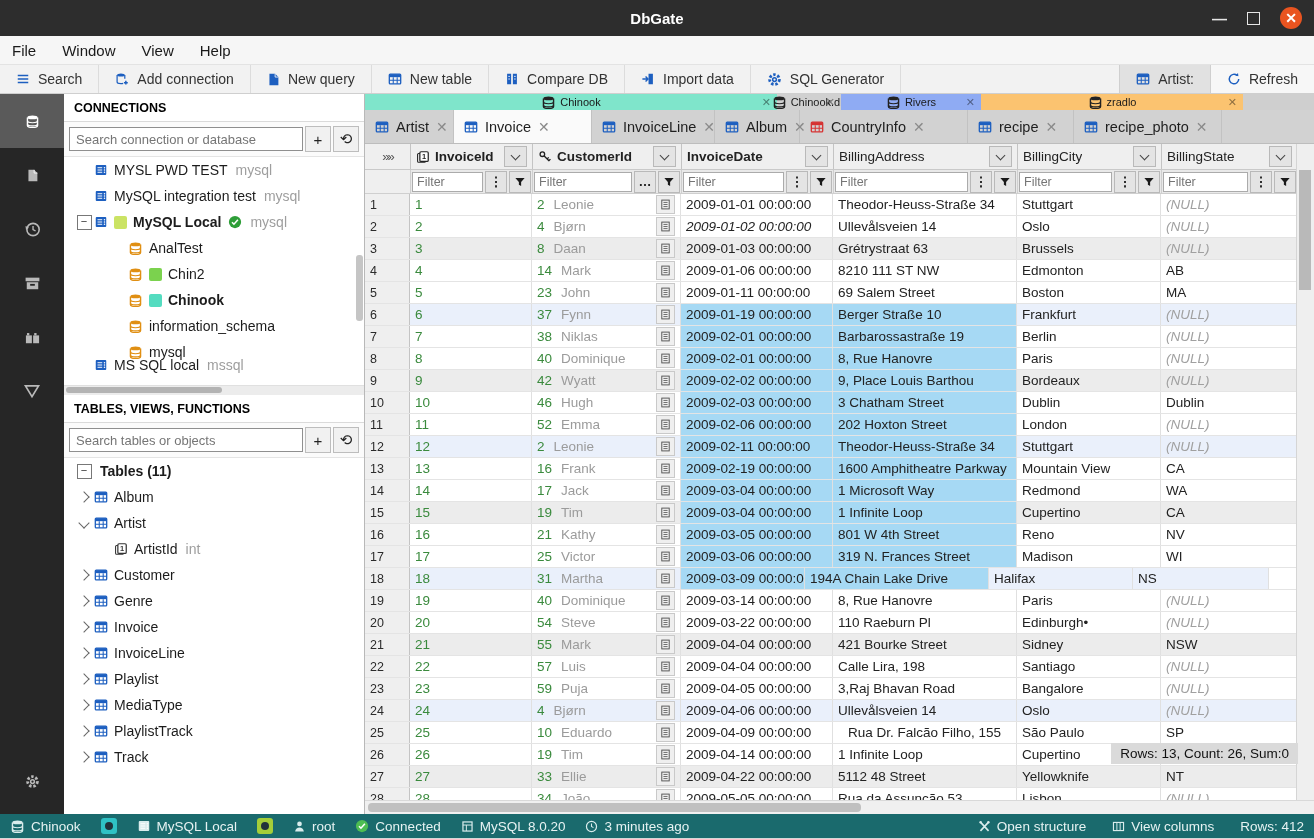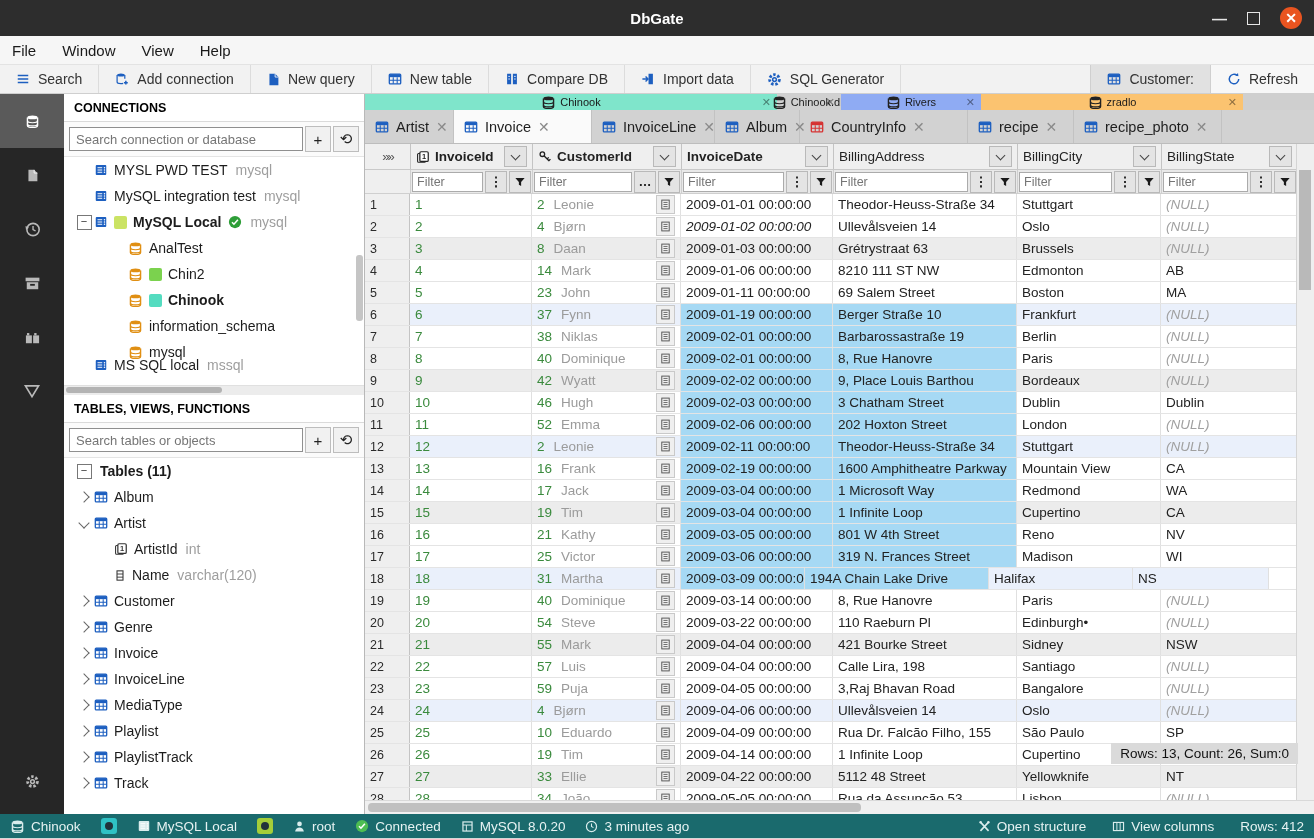--- a/index.html
+++ b/index.html
@@ -219,21 +219,21 @@
     </div>
   <div class="tb-spacer"></div>
   <div class="tb-context" id="tb-context">
       <span class="icon" style="color: rgb(29, 95, 192);">
         <svg viewBox="0 0 16 16" width="14" height="14">
           <rect x="1.5" y="2.5" width="13" height="11" rx="1" fill="none" stroke="currentColor" stroke-width="1.5"></rect>
           <rect x="1.5" y="2.5" width="13" height="3.4" fill="currentColor"></rect>
           <path d="M1.5 9.5h13M6 6v7.5M10.5 6v7.5" stroke="currentColor" stroke-width="1.2" fill="none"></path>
         </svg>
       </span>
-    <span class="label">Customer:</span>
+    <span class="label">Artist:</span>
   </div>
   <div class="tb-refresh" id="tb-refresh">
       <span class="icon" style="color: rgb(29, 95, 192);">
         <svg viewBox="0 0 16 16" width="14" height="14">
           <path d="M13.4 8A5.4 5.4 0 1 1 11.6 4" fill="none" stroke="currentColor" stroke-width="1.7"></path>
           <path d="M12.6 1.2l.4 3.6-3.4-.8z" fill="currentColor"></path>
         </svg>
       </span>
     <span class="label">Refresh</span>
   </div>
@@ -488,31 +488,20 @@
           <span class="icon" style="color: rgb(51, 51, 51);">
             <svg viewBox="0 0 16 16" width="14" height="14">
               <rect x="1.8" y="4" width="9" height="10" rx="1.2" fill="none" stroke="currentColor" stroke-width="1.2"></rect>
               <rect x="4.4" y="2" width="9.6" height="11" rx="1.4" fill="#fff" stroke="currentColor" stroke-width="1.4"></rect>
               <text x="9.2" y="10.6" font-size="8.5" text-anchor="middle" fill="currentColor" font-weight="bold" font-family="sans-serif">1</text>
             </svg>
           </span>
           <span class="tree-label">ArtistId</span>
           <span class="type">int</span>
         </div>
-        <div class="tree-item" style="padding-left: 30px;">
-          <span class="gutter"></span>
-          <span class="icon" style="color: rgb(51, 51, 51);">
-            <svg viewBox="0 0 16 16" width="12" height="13">
-              <rect x="4" y="1.8" width="8" height="12.4" fill="none" stroke="currentColor" stroke-width="1.4"></rect>
-              <path d="M4 6h8M4 10.2h8" stroke="currentColor" stroke-width="1.2" fill="none"></path>
-            </svg>
-          </span>
-          <span class="tree-label">Name</span>
-          <span class="type">varchar(120)</span>
-        </div>
         <div class="tree-item">
           <span class="gutter">
             <span class="chev-right"></span>
           </span>
           <span class="icon" style="color: rgb(29, 95, 192);">
             <svg viewBox="0 0 16 16" width="14" height="14">
               <rect x="1.5" y="2.5" width="13" height="11" rx="1" fill="none" stroke="currentColor" stroke-width="1.5"></rect>
               <rect x="1.5" y="2.5" width="13" height="3.4" fill="currentColor"></rect>
               <path d="M1.5 9.5h13M6 6v7.5M10.5 6v7.5" stroke="currentColor" stroke-width="1.2" fill="none"></path>
             </svg>
@@ -562,34 +551,34 @@
           <span class="gutter">
             <span class="chev-right"></span>
           </span>
           <span class="icon" style="color: rgb(29, 95, 192);">
             <svg viewBox="0 0 16 16" width="14" height="14">
               <rect x="1.5" y="2.5" width="13" height="11" rx="1" fill="none" stroke="currentColor" stroke-width="1.5"></rect>
               <rect x="1.5" y="2.5" width="13" height="3.4" fill="currentColor"></rect>
               <path d="M1.5 9.5h13M6 6v7.5M10.5 6v7.5" stroke="currentColor" stroke-width="1.2" fill="none"></path>
             </svg>
           </span>
-          <span class="tree-label">MediaType</span>
+          <span class="tree-label">Playlist</span>
         </div>
         <div class="tree-item">
           <span class="gutter">
             <span class="chev-right"></span>
           </span>
           <span class="icon" style="color: rgb(29, 95, 192);">
             <svg viewBox="0 0 16 16" width="14" height="14">
               <rect x="1.5" y="2.5" width="13" height="11" rx="1" fill="none" stroke="currentColor" stroke-width="1.5"></rect>
               <rect x="1.5" y="2.5" width="13" height="3.4" fill="currentColor"></rect>
               <path d="M1.5 9.5h13M6 6v7.5M10.5 6v7.5" stroke="currentColor" stroke-width="1.2" fill="none"></path>
             </svg>
           </span>
-          <span class="tree-label">Playlist</span>
+          <span class="tree-label">MediaType</span>
         </div>
         <div class="tree-item">
           <span class="gutter">
             <span class="chev-right"></span>
           </span>
           <span class="icon" style="color: rgb(29, 95, 192);">
             <svg viewBox="0 0 16 16" width="14" height="14">
               <rect x="1.5" y="2.5" width="13" height="11" rx="1" fill="none" stroke="currentColor" stroke-width="1.5"></rect>
               <rect x="1.5" y="2.5" width="13" height="3.4" fill="currentColor"></rect>
               <path d="M1.5 9.5h13M6 6v7.5M10.5 6v7.5" stroke="currentColor" stroke-width="1.2" fill="none"></path>
@@ -1596,21 +1585,21 @@
                   <svg viewBox="0 0 16 16" width="11" height="11">
                     <rect x="2.6" y="1.6" width="10.8" height="12.8" fill="none" stroke="currentColor" stroke-width="1.4"></rect>
                     <path d="M5 5h6M5 8h6M5 11h6" stroke="currentColor" stroke-width="1.2" fill="none"></path>
                   </svg>
                 </span>
               </span>
             </div>
             <div class="g-cell" style="width: 152px;">
               <span>2009-04-09 00:00:00</span>
             </div>
-            <div class="g-cell" style="width: 184px;">
+            <div class="g-cell" style="width: 184px; justify-content: center;">
               <span>Rua Dr. Falcão Filho, 155</span>
             </div>
             <div class="g-cell" style="width: 144px;">
               <span>São Paulo</span>
             </div>
             <div class="g-cell" style="width: 136px;">
               <span>SP</span>
             </div>
           </div>
           <div class="g-row">

